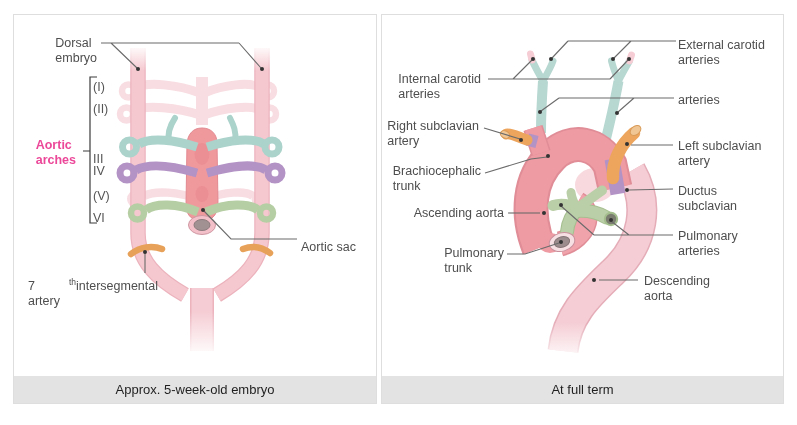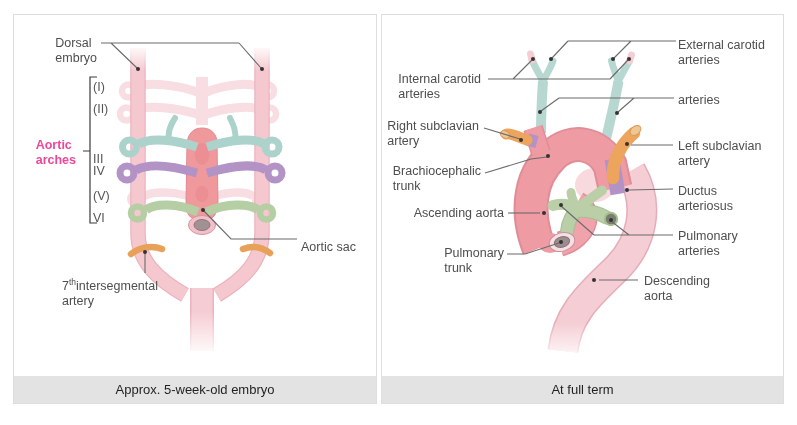--- a/index.html
+++ b/index.html
@@ -7,21 +7,21 @@
   .panel{position:absolute;top:14px;background:#fff;border:1px solid #dedede;box-sizing:border-box;}
   .panel-inner{position:absolute;left:0;top:0;right:0;bottom:27px;overflow:hidden;}
   .caption{position:absolute;left:0;right:0;bottom:0;height:27px;background:#e4e3e3;
            display:flex;align-items:center;justify-content:center;
            font-size:13px;color:#1f1f1f;text-align:right;}
   svg.anat{position:absolute;left:0;top:0;}
   .lbl{position:absolute;font-size:12.5px;color:#4e4e4e;line-height:15px;white-space:nowrap;}
   .lbl.r{}
   .lbl.bold{color:#ec4899;font-weight:bold;}
   .num{position:absolute;left:79px;font-size:12.5px;color:#555;}
-  sup{font-size:8.5px;}
+  sup{font-size:8.5px;margin-left:34px;}
 </style>
 </head>
 <body>
 
 <div class="stage">
 
   <div class="panel" style="left:13px;width:364px;height:390px;">
     <div class="panel-inner">
       <svg class="anat" width="362" height="361" viewBox="13 14 362 361" fill="none">
         <defs>
@@ -266,21 +266,21 @@
       </div>
       <div class="lbl" style="left:296px;top:78px;">
         <div>arteries</div>
       </div>
       <div class="lbl" style="left:296px;top:124px;">
         <div>Left subclavian</div>
         <div>artery</div>
       </div>
       <div class="lbl" style="left:296px;top:169px;">
         <div>Ductus</div>
-        <div>arteriosus</div>
+        <div>subclavian</div>
       </div>
       <div class="lbl" style="left:296px;top:214px;">
         <div>Pulmonary</div>
         <div>arteries</div>
       </div>
       <div class="lbl" style="left:262px;top:259px;">
         <div>Descending</div>
         <div>aorta</div>
       </div>
     </div>

